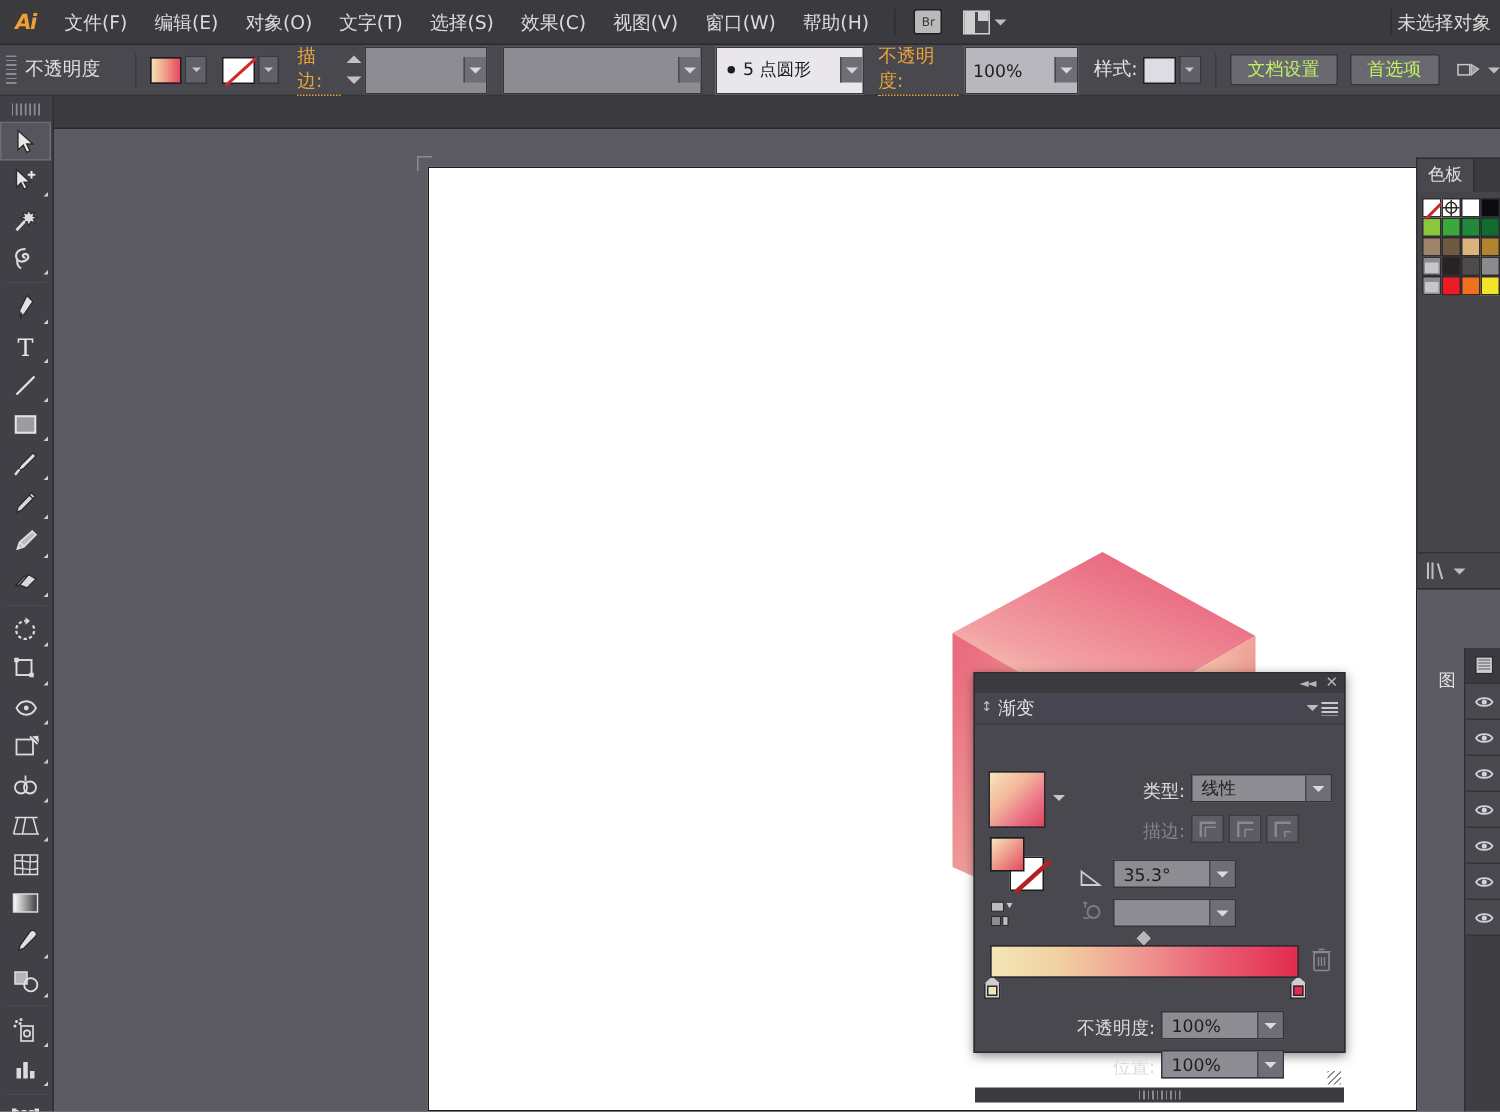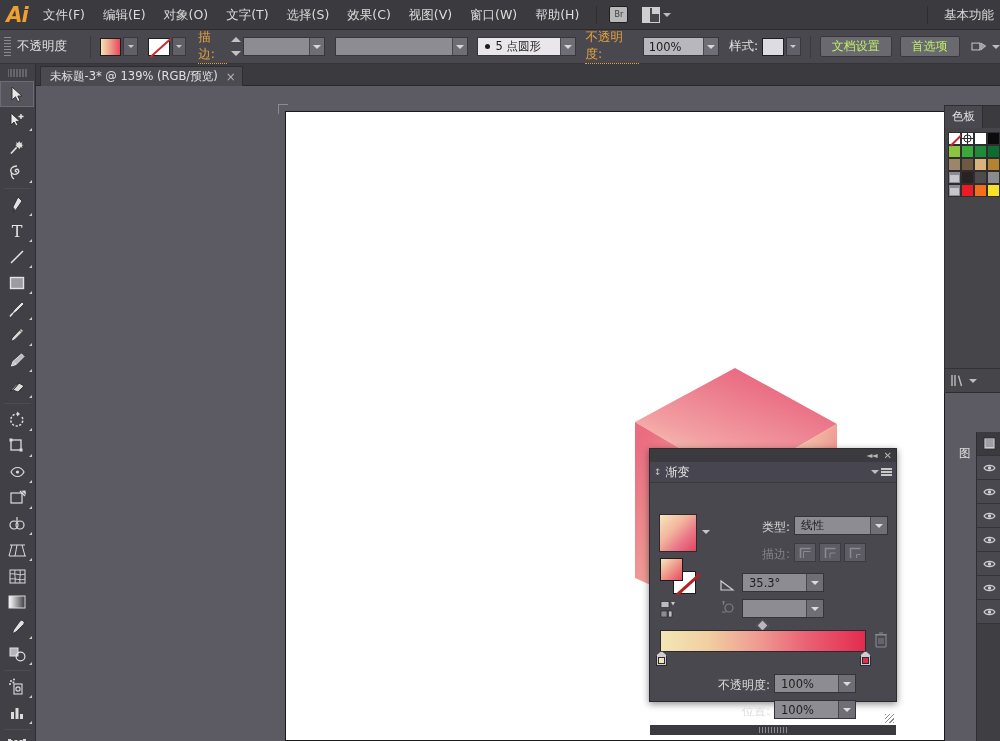--- a/index.html
+++ b/index.html
@@ -16,21 +16,21 @@
 
   
   .menubar {
     position: absolute; left: 0; top: 0; width: 1000px; height: 30px;
     background: #3b3a3e;
     display: flex; align-items: center;
     border-bottom: 1px solid #2c2b2f;
   }
   .ai-logo {
     width: 34px; height: 18px; display: flex; align-items: center; justify-content: center;
-    color: #f0a030; font-weight: bold; font-size: 21px; font-style: italic;
+    color: #f0a030; font-weight: bold; font-size: 14px; font-style: italic;
     letter-spacing: -1px;
   }
   .menu-item {
     padding: 0 9px; height: 30px; line-height: 30px; font-size: 12.5px;
     color: #dcdcdc; white-space: nowrap; cursor: default;
   }
   .mb-sep { width: 1px; height: 18px; background: #2e2d31; margin: 0 8px; }
   .br-btn {
     width: 19px; height: 17px; border: 1px solid #1f1e21; background: #b9b9b9;
     color: #3a3a3a; font-size: 8px; text-align: center; line-height: 16px;
@@ -71,21 +71,21 @@
     width: 15px; height: 19px; margin-left: 2px; background: #615f67;
     border: 1px solid #3a383e; display: flex; align-items: center; justify-content: center;
   }
   .mini-drop .caret { border-top-color:#c9c9c9; border-left-width:3px;border-right-width:3px;border-top-width:3px;}
   .lbl-orange { color: #e8a33d; font-size: 12.5px; margin: 0 4px 0 0; border-bottom: 1px dotted #e8a33d; }
   .spinner { width: 11px; height: 19px; display:flex; flex-direction:column; justify-content:space-between; margin-right:1px; }
   .spin-up, .spin-dn { width: 0;height:0;border-left:5px solid transparent;border-right:5px solid transparent; }
   .spin-up { border-bottom:5px solid #c2c2c2; }
   .spin-dn { border-top:5px solid #c2c2c2; }
   .combo {
-    height: 19px; background: #8e8c93; border: 1px solid #37363a;
+    height: 32px; background: #8e8c93; border: 1px solid #37363a;
     display: flex; align-items: center; padding-left: 5px;
     font-size: 11.5px; color: #1d1d1d;
   }
   .combo .cbtn {
     margin-left: auto; width: 15px; height: 17px; background: #6f6d75;
     display: flex; align-items: center; justify-content: center; border-left: 1px solid #4a484f;
   }
   .combo .cbtn .caret { border-top-color:#d8d8d8; border-left-width:4px;border-right-width:4px;border-top-width:4px;}
   .combo-light { background:#b9b7be; }
   .combo-white { background:#e9e7ec; }
@@ -252,21 +252,21 @@
     <div class="menu-item">视图(V)</div>
     <div class="menu-item">窗口(W)</div>
     <div class="menu-item">帮助(H)</div>
     <div class="mb-sep"></div>
     <div class="br-btn">Br</div>
     <div class="arrange-btn">
       <div class="arrange-ico"></div>
       <div class="caret"></div>
     </div>
     <div class="mb-sep2"></div>
-    <div class="workspace-label">基本功能</div>
+    <div class="workspace-label">未选择对象</div>
   </div>
 
   <div class="controlbar">
     <div class="grip"></div>
     <div class="ctl-text">不透明度</div>
     <div class="ctl-sep"></div>
 
     <div class="swatch-box swatch-grad"></div>
     <div class="mini-drop">
         <div class="caret"></div>
@@ -340,24 +340,20 @@
     <div style="width:12px"></div>
     <svg width="16" height="14" viewBox="0 0 16 14">
       <rect x="1" y="3" width="8" height="7" fill="none" stroke="#c9c9c9"></rect>
       <path d="M10 3 L15 6 L10 10 Z" fill="#9d9ba2" stroke="#c9c9c9" stroke-width=".8"></path>
     </svg>
     <div class="caret" style="margin-left:5px"></div>
   </div>
 
   <div class="tabbar">
     <div class="collapse-arrows">▶▶</div>
-    <div class="doc-tab">
-      <span>未标题-3* @ 139% (RGB/预览)</span>
-      <span class="tab-close">×</span>
-    </div>
   </div>
 
   <div class="toolbar">
     <div class="tb-grip"></div>
 
     <div class="tool active">
       <svg width="15" height="17" viewBox="0 0 15 17">
         <path d="M2 1 L2 14 L5.5 10.8 L7.8 15.6 L10 14.6 L7.8 10 L12 10 Z" fill="#e8e8e8" stroke="#2b2b2b" stroke-width=".9"></path>
       </svg>
     </div>

